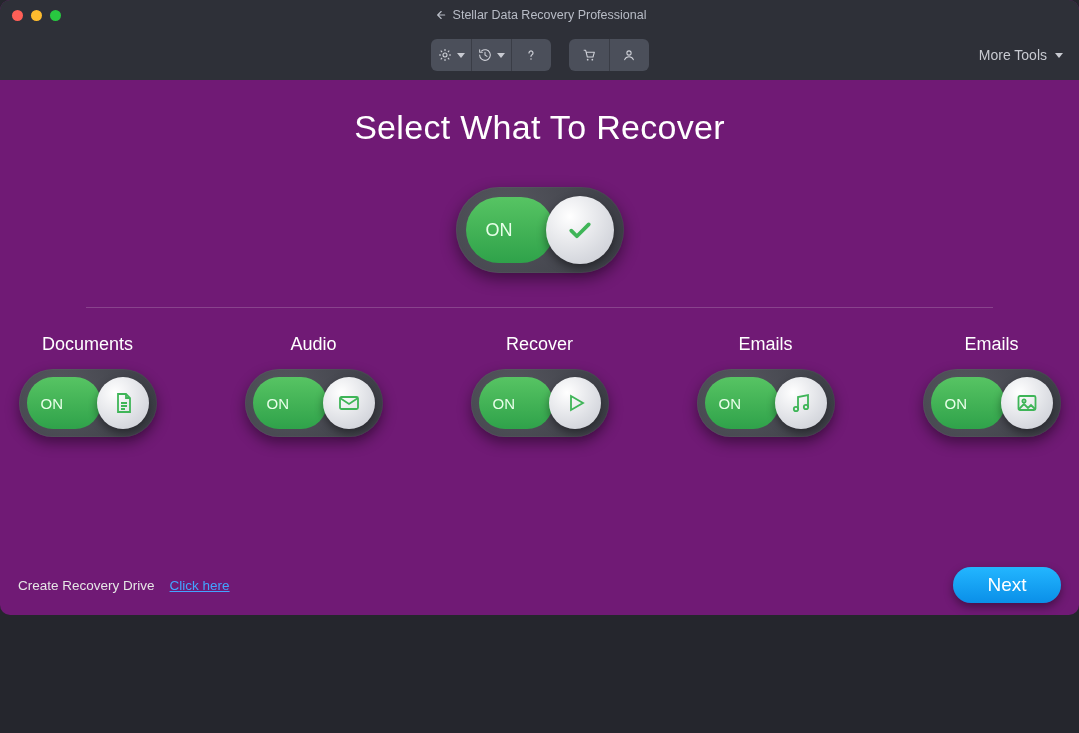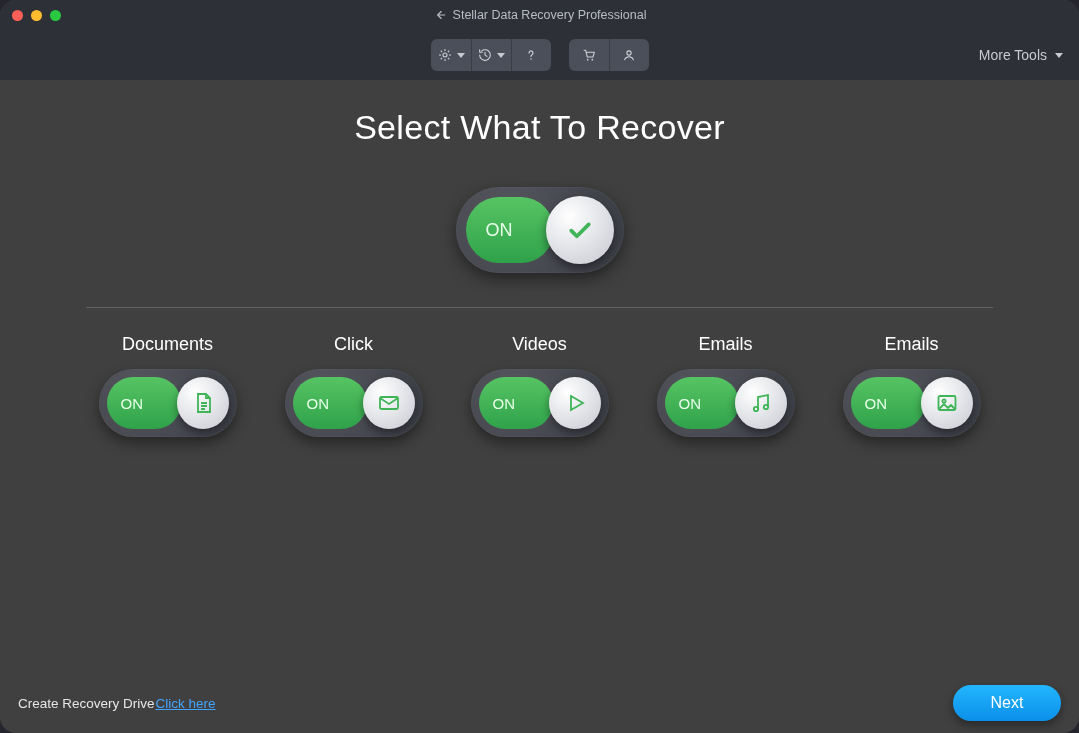--- a/index.html
+++ b/index.html
@@ -1,22 +1,22 @@
 <!DOCTYPE html>
 <html><head>
 <meta charset="utf-8">
 <style>
   * { box-sizing: border-box; margin: 0; padding: 0; }
   html, body { width: 1079px; height: 733px; font-family: -apple-system, "Helvetica Neue", Arial, sans-serif; }
   body { background: #25262d; }
 
   .window {
-    width: 1079px; height: 733px;
-    background: #404040;
-    border-radius: 16px;
+    width: 1079px; height: 615px;
+    background: #701a75;
+    border-radius: 10px;
     overflow: hidden;
     position: relative;
     display: flex; flex-direction: column;
   }
 
   .titlebar {
     height: 30px;
     background: #2e3038;
     display: flex; align-items: center;
     padding: 0 12px;
@@ -106,21 +106,21 @@
     box-shadow: 0 4px 10px rgba(0,0,0,.45);
   }
   .pill-large .knob svg { width: 30px; height: 30px; stroke: #3fb558; stroke-width: 3; fill: none; }
 
   .hr {
     width: 84%; height: 1px; background: rgba(255,255,255,0.18);
     margin: 34px 0 26px 0;
   }
 
   .options-row {
-    display: flex; gap: 36px; justify-content: center; align-items: flex-start;
+    display: flex; gap: 76px; justify-content: center; align-items: flex-start;
     width: 100%;
   }
   .option {
     display: flex; flex-direction: column; align-items: center; gap: 14px;
     width: 150px;
   }
   .option-label { font-size: 18px; font-weight: 400; }
 
   .pill-small {
     width: 138px; height: 68px;
@@ -149,27 +149,27 @@
 
   .footer {
     position: absolute; left: 0; right: 0; bottom: 0;
     height: 60px;
     display: flex; align-items: center; justify-content: space-between;
     padding: 0 18px;
   }
   .footer-left {
     color: #e6e6e6; font-size: 13.5px; display: flex; gap: 1px; align-items: center;
   }
-  .footer-left .link { color: #43a4ff; text-decoration: underline; cursor: pointer; }
+  .footer-left .link { color: #43a4ff; text-decoration: underline; cursor: pointer; margin-left: 14px; }
 
   .next-btn {
     width: 108px; height: 36px;
     background: linear-gradient(180deg,#23b6ff,#0a8fe8);
     border-radius: 20px;
-    color: #fff; font-size: 16px; font-weight: 400;
+    color: #fff; font-size: 19px; font-weight: 400;
     display: flex; align-items: center; justify-content: center;
     cursor: pointer;
     box-shadow: 0 4px 10px rgba(0,0,0,.4);
   }
 </style>
 </head>
 <body>
 
 <div class="window">
 
@@ -263,36 +263,36 @@
             <svg viewBox="0 0 24 24">
               <path d="M7 3h8l4 4v14H7z"></path>
               <path d="M15 3v4h4"></path>
               <path d="M10 12h6M10 15h6M10 18h4"></path>
             </svg>
           </div>
         </div>
       </div>
 
       <div class="option">
-        <div class="option-label">Click</div>
+        <div class="option-label">Audio</div>
         <div class="pill-small">
           <div class="on-bg">
             <span>ON</span>
           </div>
           <div class="knob">
             <svg viewBox="0 0 24 24">
               <rect x="3" y="6" width="18" height="12" rx="1.5"></rect>
               <path d="M3 7l9 6 9-6"></path>
             </svg>
           </div>
         </div>
       </div>
 
       <div class="option">
-        <div class="option-label">Videos</div>
+        <div class="option-label">Recover</div>
         <div class="pill-small">
           <div class="on-bg">
             <span>ON</span>
           </div>
           <div class="knob">
             <svg viewBox="0 0 24 24">
               <path d="M8 5l12 7-12 7z"></path>
             </svg>
           </div>
         </div>

